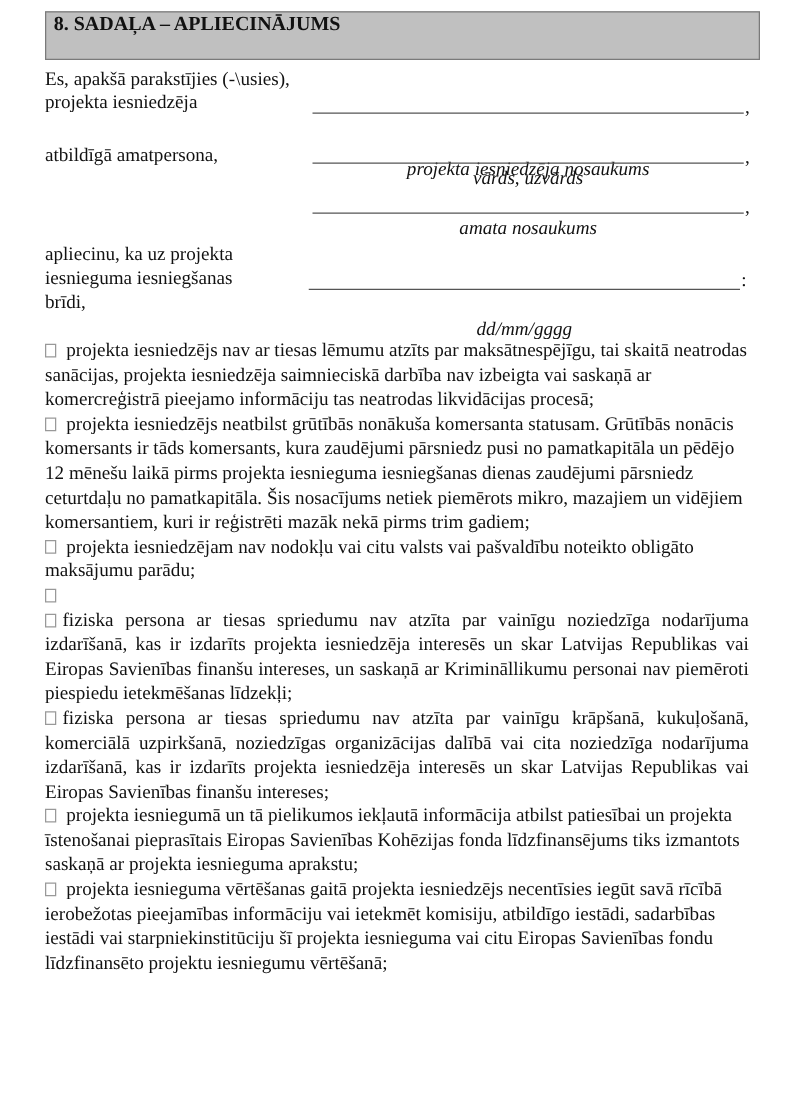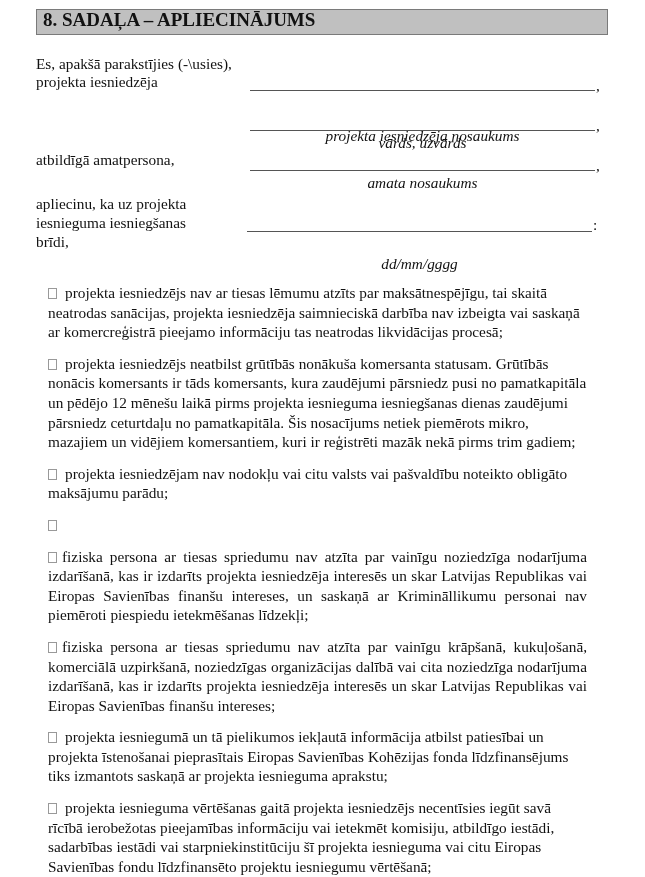--- a/index.html
+++ b/index.html
@@ -1,49 +1,49 @@
 <!DOCTYPE html>
 <html><head>
 <meta charset="utf-8">
 <style>
   html, body { margin: 0; padding: 0; background: #ffffff; }
   body {
     width: 645px; height: 877px; position: relative; overflow: hidden;
     font-family: "Liberation Serif", serif; color: #111; font-size: 15.3px;
   }
   .header {
-    position: absolute; left: 36px; top: 9px; width: 572px; height: 26px;
+    position: absolute; left: 36px; top: 9px; width: 572px; height: 39px;
     background: #c0c0c0; border: 1px solid #7a7a7a; box-sizing: border-box;
-    font-weight: bold; font-size: 19px; line-height: 20px; padding-left: 6px;
+    font-weight: bold; font-size: 16px; line-height: 20px; padding-left: 6px;
   }
   .abs { position: absolute; white-space: nowrap; line-height: 18px; }
   .line { position: absolute; height: 0; border-top: 1px solid #555; }
   .punct { position: absolute; line-height: 18px; }
   .caption { position: absolute; font-style: italic; text-align: center; line-height: 18px; }
   .items { position: absolute; left: 36px; top: 271px; width: 563px; }
-  .item { margin: 12px; line-height: 19.6px; text-align: left; }
+  .item { margin: 0; line-height: 19.6px; text-align: left; }
   .item.justify { text-align: justify; text-align-last: left; }
   .cb {
     display: inline-block; width: 9px; height: 11px; border: 1px solid #999;
     box-sizing: border-box; margin-right: 8px; vertical-align: -1px; background: #fff;
   }
   .item.justify .cb { margin-right: 5px; }
 </style>
 </head>
 <body>
 
 <div class="header">8. SADAĻA – APLIECINĀJUMS</div>
 
 <div class="abs" style="left:36px; top:55px;">Es, apakšā parakstījies (-\usies),</div>
 <div class="abs" style="left:36px; top:73px;"> projekta iesniedzēja</div>
 <div class="line" style="left:250px; top:90px; width:345px;"></div>
 <div class="punct" style="left:596px; top:77px;">,</div>
 <div class="caption" style="left:250px; top:95px; width:345px;margin-top:32px;">projekta iesniedzēja nosaukums</div>
 
-<div class="abs" style="left:36px; top:116px;margin-top:35px;"> atbildīgā amatpersona,</div>
+<div class="abs" style="left:36px; top:116px;"> atbildīgā amatpersona,</div>
 <div class="line" style="left:250px; top:130px; width:345px;"></div>
 <div class="punct" style="left:596px; top:117px;">,</div>
 <div class="caption" style="left:250px; top:134px; width:345px;">vārds, uzvārds</div>
 
 <div class="line" style="left:250px; top:170px; width:345px;"></div>
 <div class="punct" style="left:596px; top:157px;">,</div>
 <div class="caption" style="left:250px; top:174px; width:345px;">amata nosaukums</div>
 
 <div class="abs" style="left:36px; top:195px;"> apliecinu, ka uz projekta</div>
 <div class="abs" style="left:36px; top:214px;">iesnieguma iesniegšanas</div>

